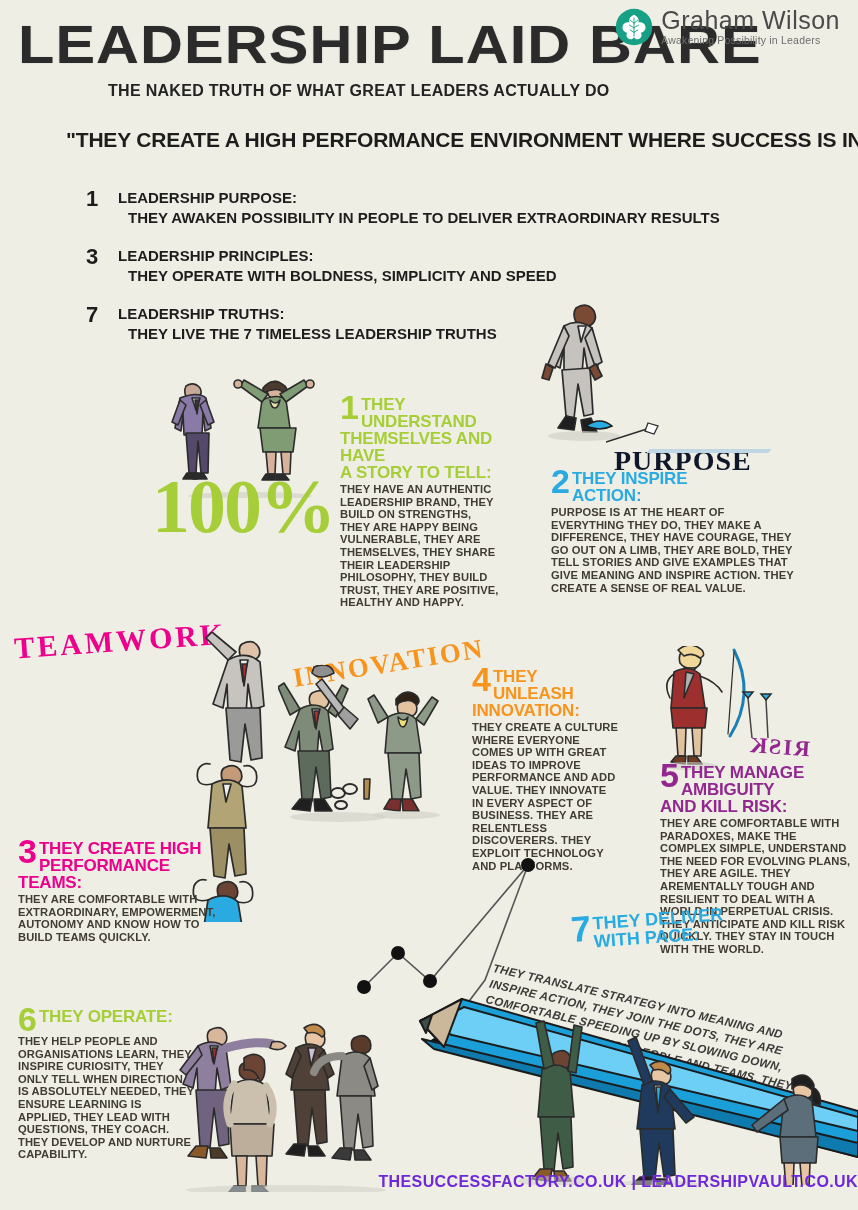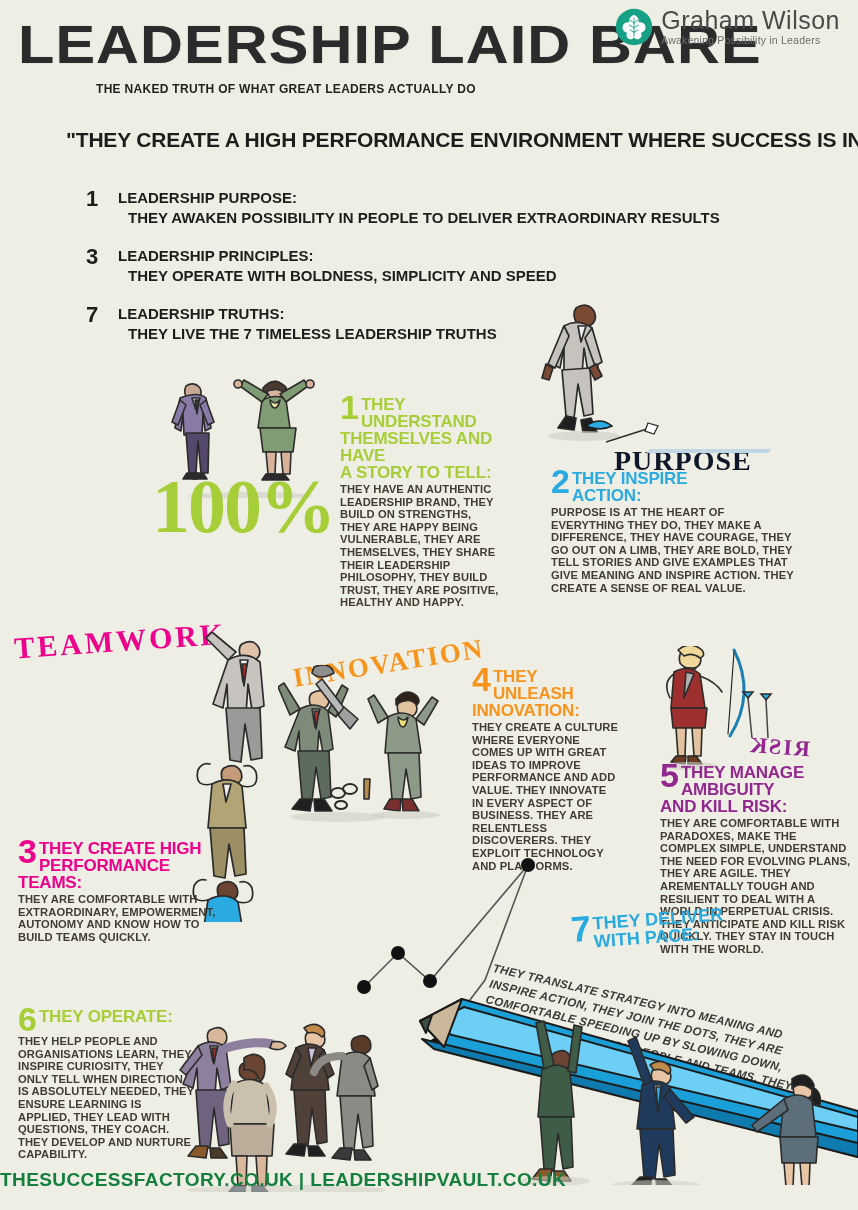--- a/index.html
+++ b/index.html
@@ -30,23 +30,23 @@
     font-weight:bold;
     font-size:53px;
     letter-spacing:1px;
     color:#2b2b2b;
     transform:scaleX(1.12);
     transform-origin:left center;
     white-space:nowrap;
     text-shadow:0 0 1px rgba(90,90,90,.45);
   }
   #subtitle{
-    position:absolute; left:96px; top:82px;
-    font-family:"Liberation Sans Narrow","Liberation Sans",sans-serif;
-    font-weight:bold; font-size:12px; letter-spacing:.3px;
+    position:absolute; left:108px; top:82px;
+    font-family:"Liberation Sans Narrow","Liberation Sans",sans-serif;
+    font-weight:bold; font-size:16px; letter-spacing:.3px;
     color:#232323; transform:scaleX(1.0); white-space:nowrap;
   }
   #headline-quote{
     position:absolute; left:66px; top:128px;
     font-family:"Liberation Sans Narrow","Liberation Sans",sans-serif;
     font-weight:bold; font-size:21px; color:#1d1d1d;
     white-space:nowrap; letter-spacing:-.2px;
   }
 
   
@@ -102,23 +102,23 @@
 
   
   .wordart{
     position:absolute;
     font-family:"Liberation Serif","DejaVu Serif",serif;
     font-weight:bold;
   }
 
   
   #footer{
-    position:absolute; left:0; right:0; bottom:19px; text-align:left;
-    font-family:"Liberation Sans Narrow","Liberation Sans",sans-serif;
-    font-weight:bold; font-size:19px; color:#15803d; letter-spacing:.4px;
+    position:absolute; left:0; right:0; bottom:19px; text-align:right;
+    font-family:"Liberation Sans Narrow","Liberation Sans",sans-serif;
+    font-weight:bold; font-size:16px; color:#6d28d9; letter-spacing:.4px;
   }
 
   .fig{position:absolute;}
 </style>
 </head>
 <body>
 
 <div id="poster">
 
   <div id="main-title" class="cond">LEADERSHIP LAID BARE</div>

